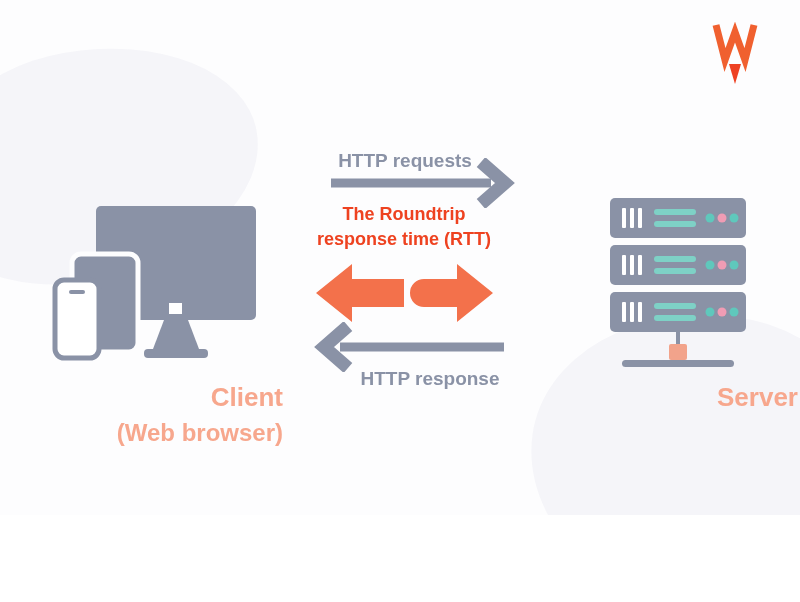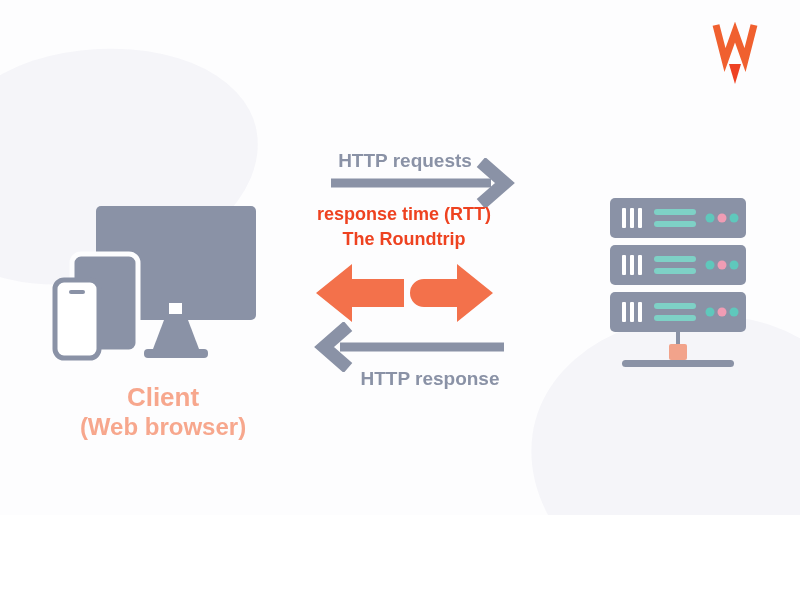--- a/index.html
+++ b/index.html
@@ -37,23 +37,23 @@
     left:274px; top:202px; width:260px; text-align:center;
     font-size:18px; font-weight:700; color:#ee4220; line-height:25px;
   }
   .orange-arrows { left:312px; top:258px; width:185px; height:70px; }
   .bottom-arrow { left:312px; top:322px; width:205px; height:50px; }
   .bottom-label {
     left:325px; top:368px; width:210px; text-align:center;
     font-size:19px; font-weight:700; color:#8a92a6;
   }
   
-  .caption { width:240px; text-align:center; color:#f7a78d; font-weight:700; }
+  .caption { width:240px; text-align:right; color:#f7a78d; font-weight:700; }
   .caption .title { font-size:26px; }
-  .caption .subtitle { font-size:24px; }
+  .caption .subtitle { font-size:24px; margin-top:6px; }
   .client-caption { left:43px; top:382px; }
   .server-caption { left:558px; top:382px; }
 </style>
 </head>
 <body>
 
 <div class="canvas">
 
   <div class="blob blob-tl"></div>
   <div class="blob blob-br"></div>
@@ -85,22 +85,22 @@
 
   <div class="layer top-label">HTTP requests</div>
   <div class="layer top-arrow">
     <svg width="205" height="50" viewBox="0 0 205 50">
       <line x1="16" y1="25" x2="176" y2="25" stroke="#8a92a6" stroke-width="9"></line>
       <polyline points="166,4 190,25 166,46" fill="none" stroke="#8a92a6" stroke-width="13" stroke-linejoin="miter"></polyline>
     </svg>
   </div>
 
   <div class="layer rtt-label">
+    <div>The Roundtrip</div>
     <div>response time (RTT)</div>
-    <div>The Roundtrip</div>
   </div>
 
   <div class="layer orange-arrows">
     <svg width="185" height="70" viewBox="0 0 185 70">
       <polygon points="4,35 40,6 40,21 92,21 92,49 40,49 40,64" fill="#f3714b"></polygon>
       <path d="M181,35 L145,6 L145,21 L112,21 A14,14 0 0 0 112,49 L145,49 L145,64 Z" fill="#f3714b"></path>
     </svg>
   </div>
 
   <div class="layer bottom-arrow">
@@ -152,15 +152,16 @@
         <rect x="14" y="162" width="112" height="7" rx="3.5" fill="#8a92a6"></rect>
       </g>
     </svg>
   </div>
 
   <div class="layer caption client-caption">
     <div class="title">Client</div>
     <div class="subtitle">(Web browser)</div>
   </div>
   <div class="layer caption server-caption">
+    <div class="title">Server</div>
   </div>
 
 </div>
 
 </body></html>

